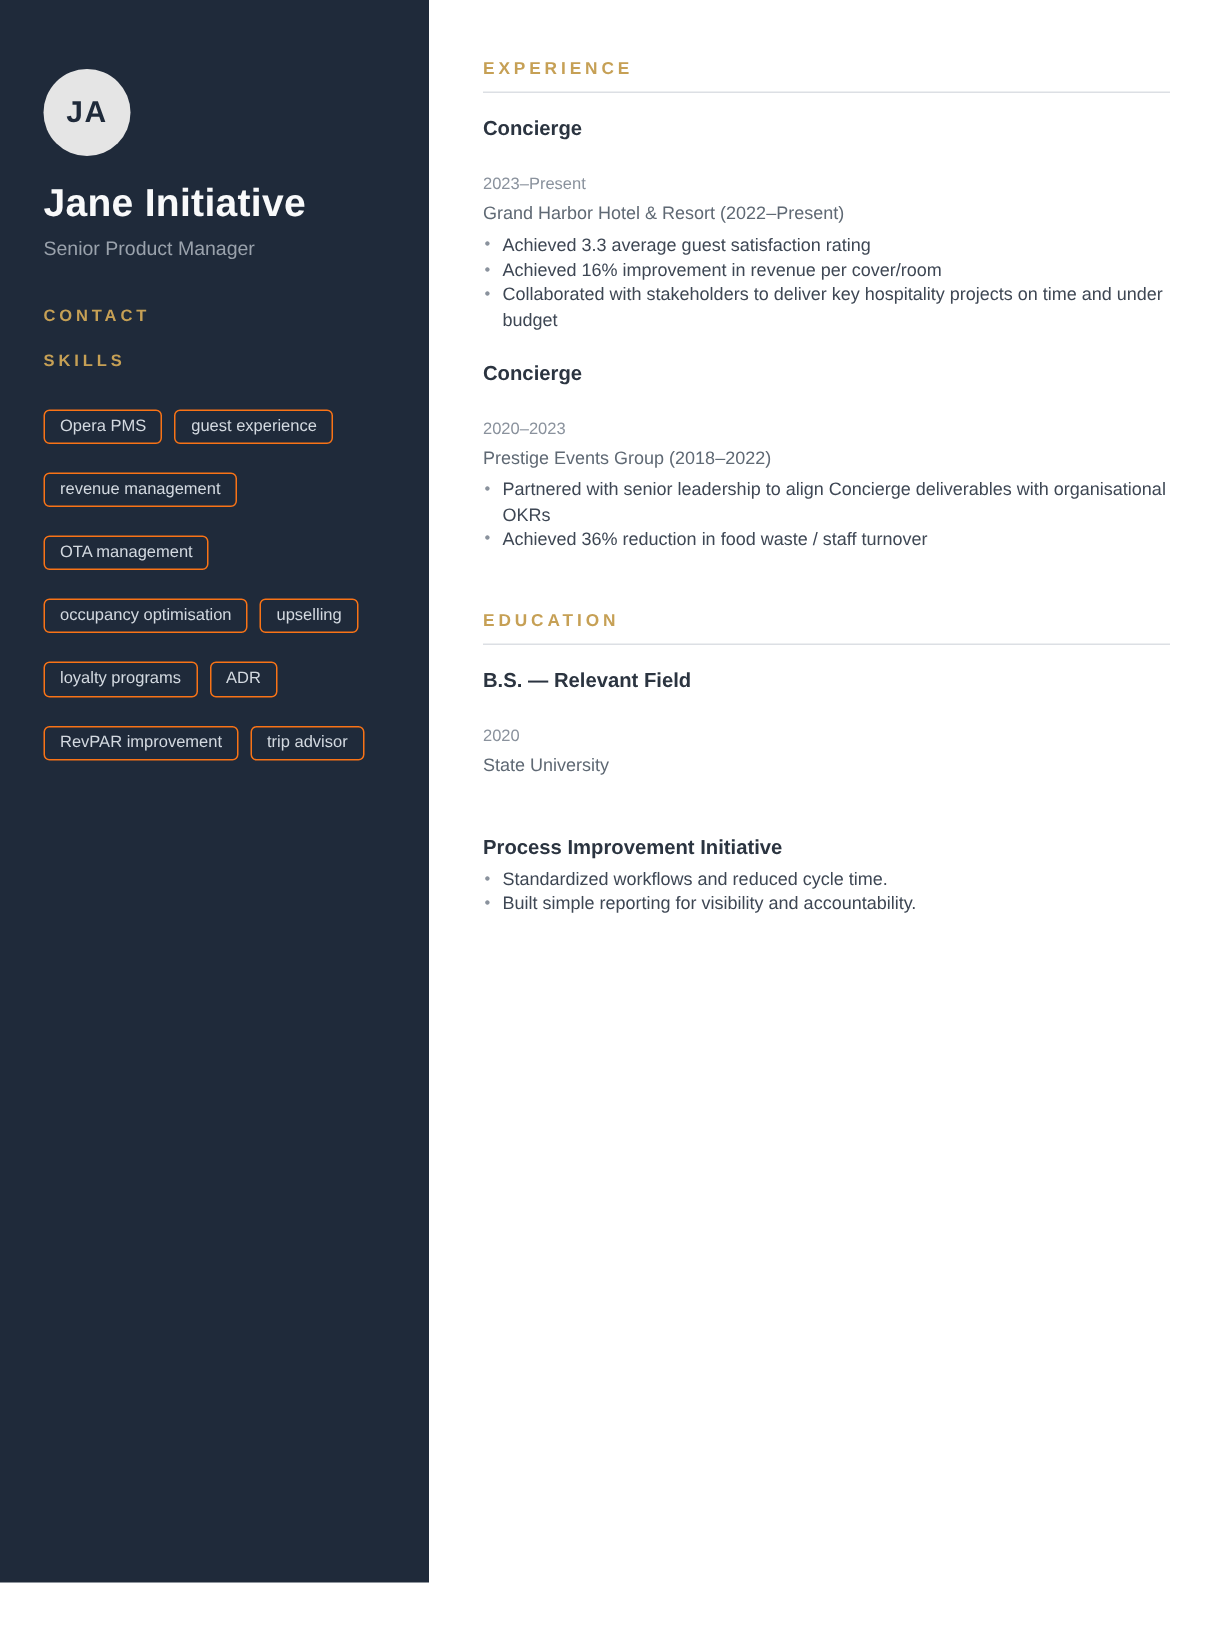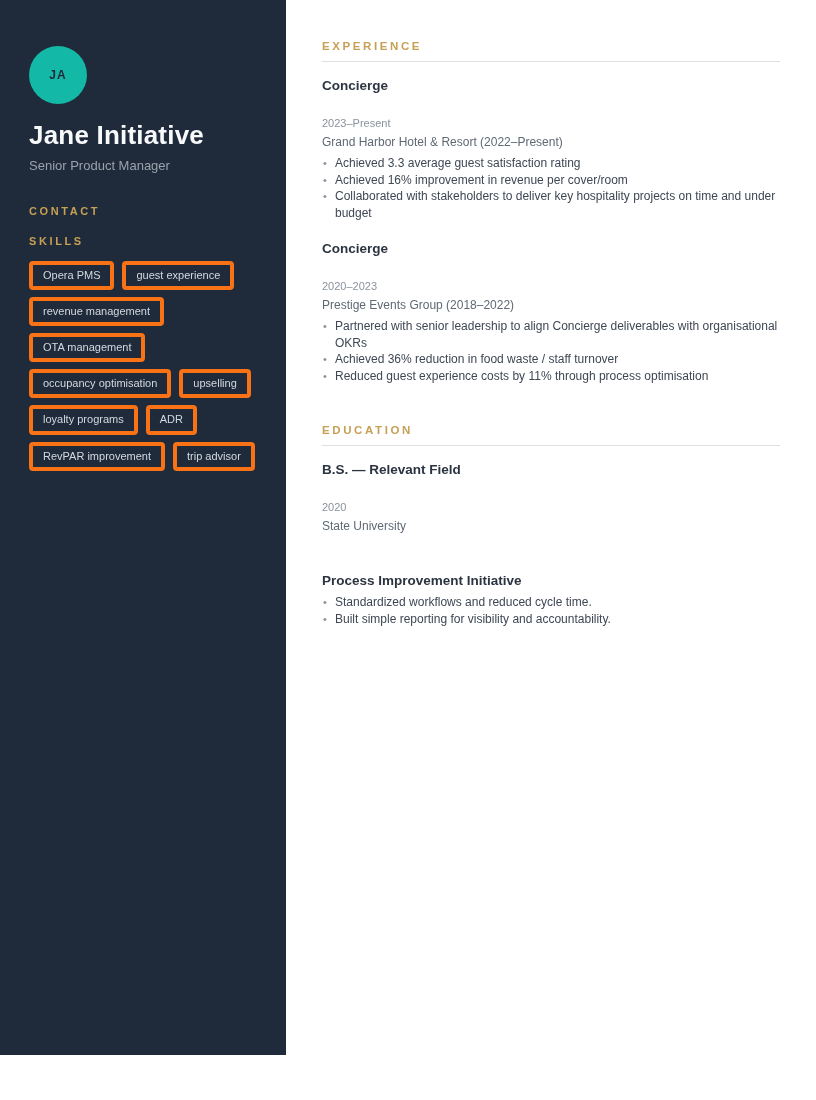--- a/index.html
+++ b/index.html
@@ -14,45 +14,46 @@
 
   
   .sidebar {
     position: absolute; left: 0; top: 0;
     width: 286px; height: 1055px;
     background: #1f2a3a;
     padding: 46px 29px 0 29px;
   }
   .avatar {
     width: 58px; height: 58px; border-radius: 50%;
-    background: #14b8a6; color: #1f2a3a;
+    background: #e5e5e5; color: #1f2a3a;
     display: flex; align-items: center; justify-content: center;
-    font-size: 12px; font-weight: bold; letter-spacing: 1px;
+    font-size: 20px; font-weight: bold; letter-spacing: 1px;
   }
   .name {
     margin-top: 17px;
     color: #f8f9fa; font-size: 26px; font-weight: bold;
     letter-spacing: 0.2px; line-height: 1.1;
   }
   .role { margin-top: 8px; color: #9aa2ac; font-size: 13px; }
   .side-heading {
     color: #c6a055; font-size: 11px; font-weight: bold;
     letter-spacing: 2.6px;
   }
   .contact-heading { margin-top: 32px; }
   .skills-heading { margin-top: 18px; }
   .tags {
     margin-top: 14px;
     display: flex; flex-wrap: wrap; gap: 7px 8px;
   }
   .tag {
-    border: 4px solid #f97316; border-radius: 4px;
+    border: 1px solid #f97316; border-radius: 4px;
     padding: 4px 10px;
     color: #d3d9e0; font-size: 11px; line-height: 1.2;
     white-space: nowrap;
+    margin-top: 12px;
   }
 
   
   .main {
     position: absolute; left: 322px; top: 0;
     width: 458px;
     padding-top: 40px;
   }
   .section { margin-top: 0; }
   .section + .section { margin-top: 40px; }
@@ -143,21 +144,20 @@
 
           <div class="entry">
             <div class="entry-header">
               <span class="entry-title">Concierge</span>
               <span class="entry-date">2020–2023</span>
             </div>
             <div class="entry-company">Prestige Events Group (2018–2022)</div>
             <ul class="bullets">
               <li>Partnered with senior leadership to align Concierge deliverables with organisational OKRs</li>
               <li>Achieved 36% reduction in food waste / staff turnover</li>
-              <li>Reduced guest experience costs by 11% through process optimisation</li>
             </ul>
           </div>
 
       </div>
     </section>
 
     <section class="section">
       <h2 class="section-heading">EDUCATION</h2>
       <div class="entries">
 

